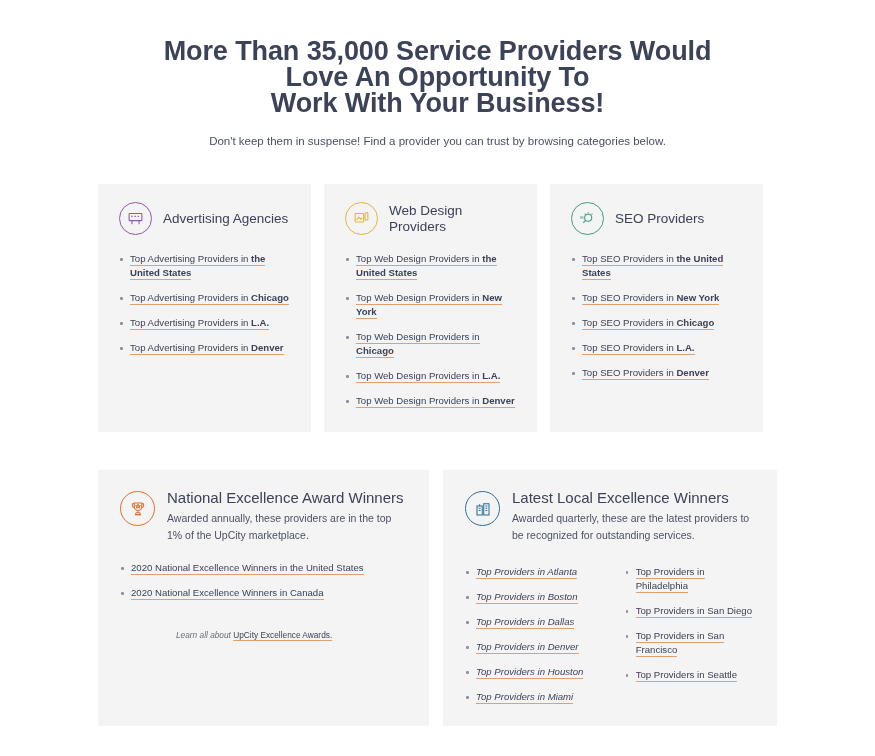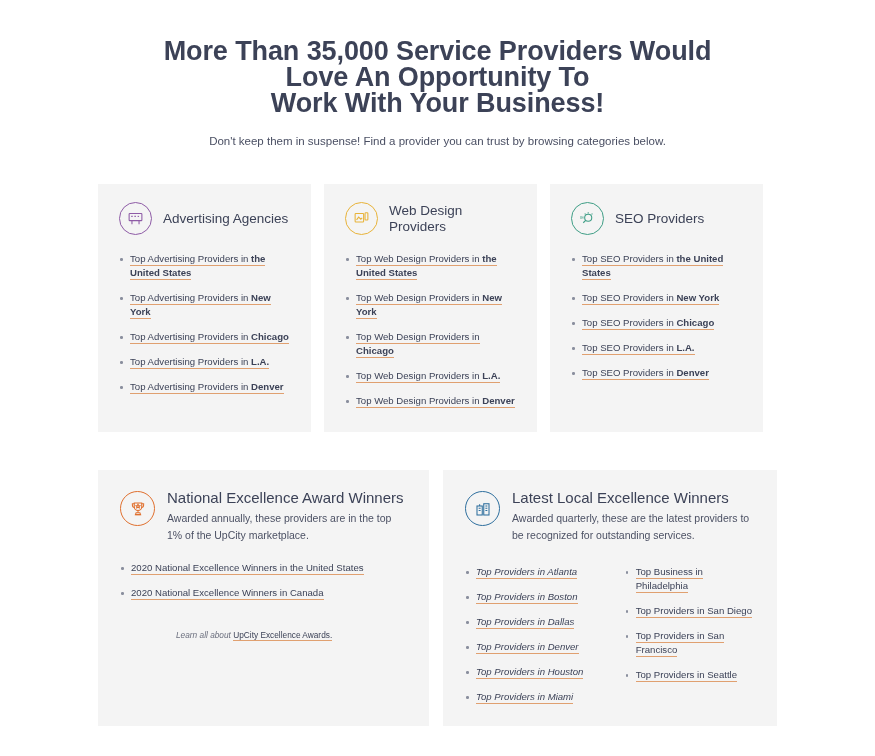--- a/index.html
+++ b/index.html
@@ -209,21 +209,20 @@
           <line x1="10.5" y1="9" x2="12.5" y2="9"></line>
           <line x1="15" y1="9" x2="17" y2="9"></line>
           <line x1="7" y1="15" x2="7" y2="20"></line>
           <line x1="17" y1="15" x2="17" y2="20"></line>
         </svg>
       </span>
       <span class="card-title">Advertising Agencies</span>
     </div>
     <ul class="link-list">
       <li><a class="ulink" href="#"><span>Top Advertising Providers in </span><b>the United States</b></a></li>
-      <li><a class="ulink" href="#"><span>Top Advertising Providers in </span><b>New York</b></a></li>
       <li><a class="ulink" href="#"><span>Top Advertising Providers in </span><b>Chicago</b></a></li>
       <li><a class="ulink" href="#"><span>Top Advertising Providers in </span><b>L.A.</b></a></li>
       <li><a class="ulink" href="#"><span>Top Advertising Providers in </span><b>Denver</b></a></li>
     </ul>
   </div>
 
   <div class="card card-top">
     <div class="card-head">
       <span class="icon-circle" style="border-color:#e8b339">
         <svg width="17" height="17" viewBox="0 0 24 24" fill="none" stroke="#e8b339" stroke-width="1.5">
@@ -318,20 +317,20 @@
     <div class="two-col">
       <ul class="link-list col-a">
         <li><a class="ulink" href="#">Top Providers in Atlanta</a></li>
         <li><a class="ulink" href="#">Top Providers in Boston</a></li>
         <li><a class="ulink" href="#">Top Providers in Dallas</a></li>
         <li><a class="ulink" href="#">Top Providers in Denver</a></li>
         <li><a class="ulink" href="#">Top Providers in Houston</a></li>
         <li><a class="ulink" href="#">Top Providers in Miami</a></li>
       </ul>
       <ul class="link-list col-b">
-        <li><a class="ulink" href="#">Top Business in Philadelphia</a></li>
+        <li><a class="ulink" href="#">Top Providers in Philadelphia</a></li>
         <li><a class="ulink" href="#">Top Providers in San Diego</a></li>
         <li><a class="ulink" href="#">Top Providers in San Francisco</a></li>
         <li><a class="ulink" href="#">Top Providers in Seattle</a></li>
       </ul>
     </div>
   </div>
 </div>
 
 </body></html>

